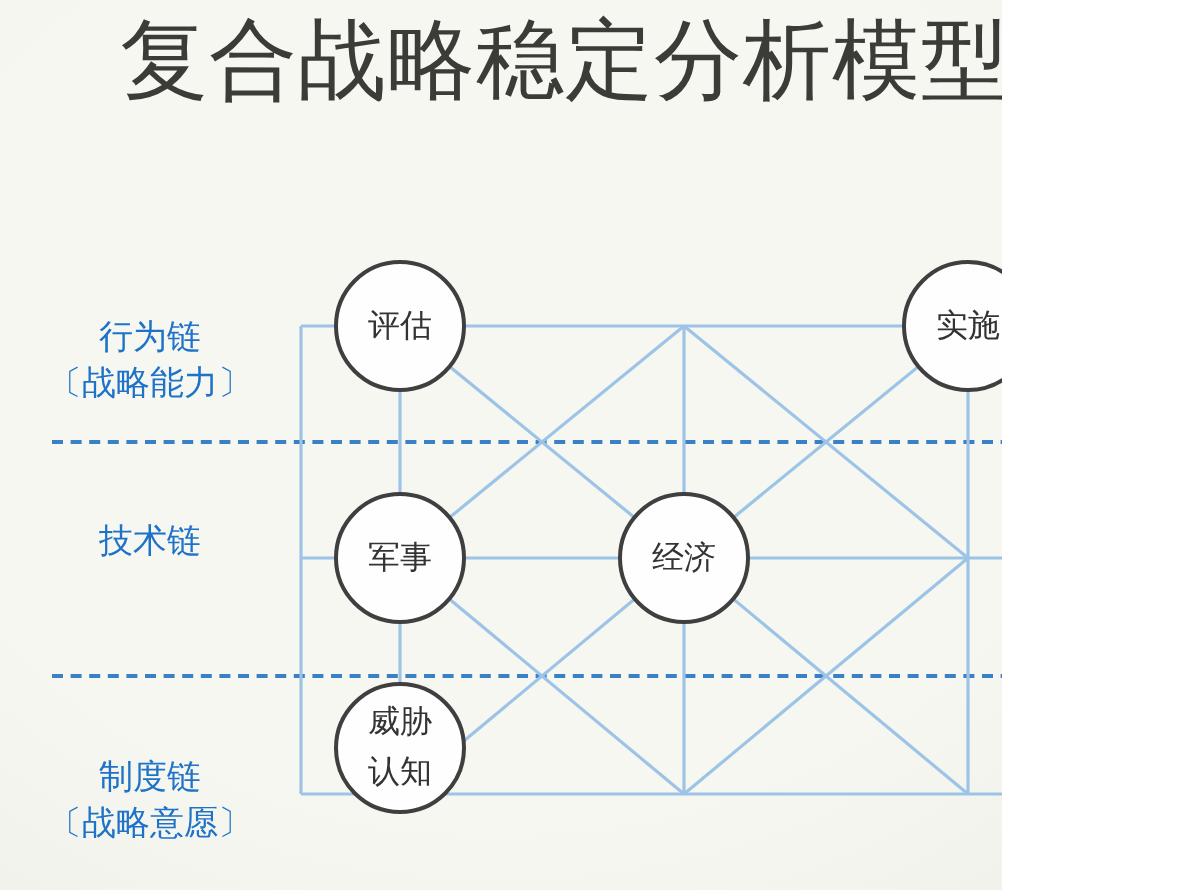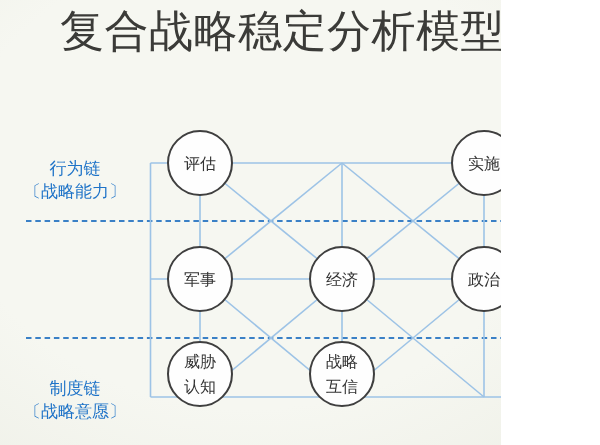--- a/index.html
+++ b/index.html
@@ -76,29 +76,27 @@
       <line x1="342" y1="279" x2="200" y2="397" class="edge"></line>
       <line x1="342" y1="279" x2="484" y2="397" class="edge"></line>
       <line x1="484" y1="279" x2="342" y2="397" class="edge"></line>
     </svg>
 
   <div class="chain chain-1">
     <span>行为链</span>
     <span>〔战略能力〕</span>
   </div>
   <div class="chain chain-2">
+    <span>技术链</span>
   </div>
   <div class="chain chain-3">
     <span>制度链</span>
     <span>〔战略意愿〕</span>
   </div>
 
   <div class="node r1 c1">评估</div>
   <div class="node r1 c3">实施</div>
   <div class="node r2 c1">军事</div>
   <div class="node r2 c2">经济</div>
-  <div class="node r2 c3">政治</div>
   <div class="node r3 c1">威胁
 认知</div>
-  <div class="node r3 c2">战略
-互信</div>
 
 </div>
 
 </body></html>

